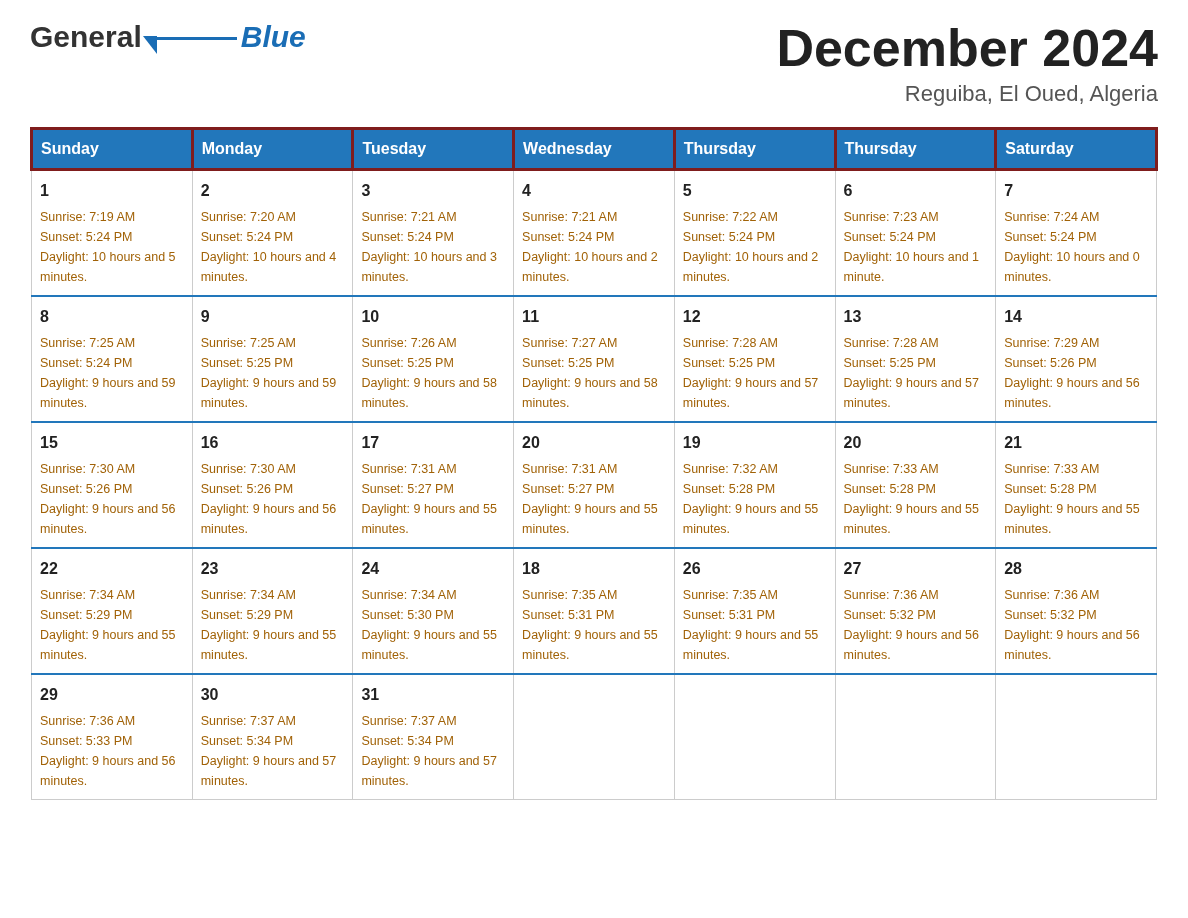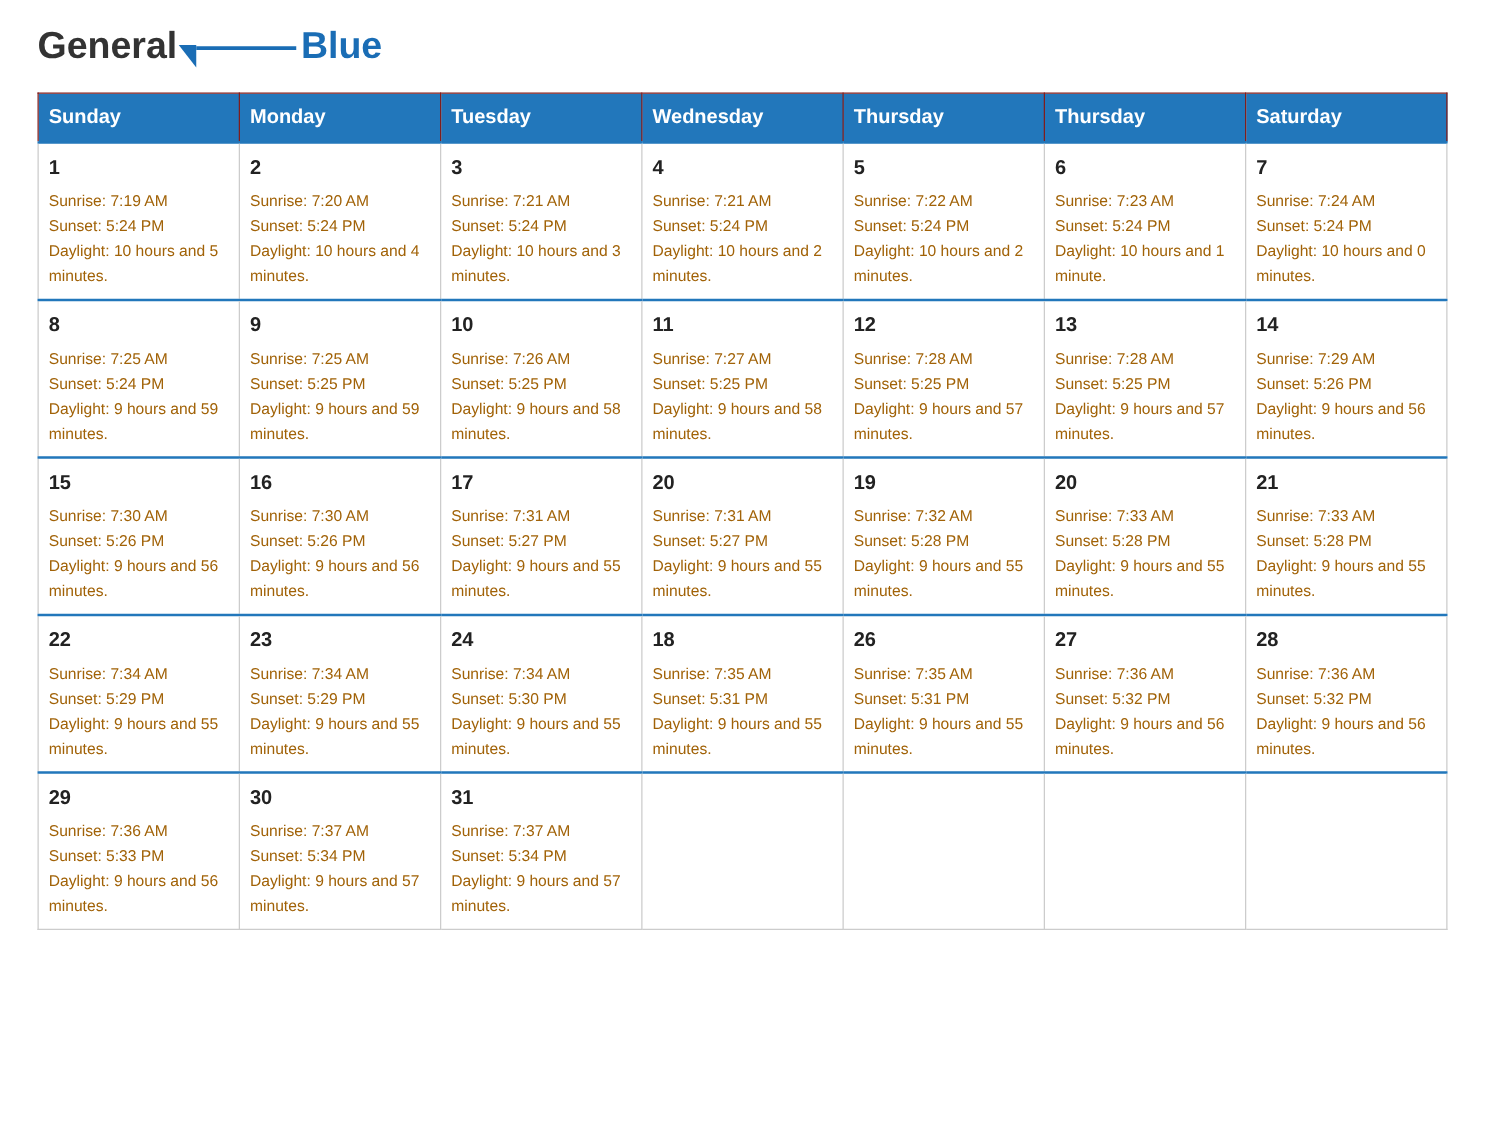--- a/index.html
+++ b/index.html
@@ -36,21 +36,21 @@
       border-collapse: collapse;
       table-layout: fixed;
     }
     .calendar thead th {
       background: #2277bb;
       color: #fff;
       padding: 10px 8px;
       font-size: 16px;
       font-weight: bold;
       text-align: left;
-      border: 1px solid #7f1d1d;
+      border: 3px solid #7f1d1d;
     }
     .calendar tbody td {
       vertical-align: top;
       padding: 8px;
       border: 1px solid #ccc;
       border-top: 2px solid #2277bb;
       font-size: 13px;
       line-height: 1.5;
       height: 110px;
     }
@@ -72,20 +72,21 @@
     }
     .logo-general {
       font-size: 30px;
       font-weight: bold;
       color: #333;
     }
     .logo-blue-text {
       font-size: 30px;
       font-weight: bold;
       color: #1a6db5;
+      font-style: italic;
     }
     .logo-triangle {
       display: inline-block;
       width: 0;
       height: 0;
       border-left: 14px solid transparent;
       border-bottom: 0px solid transparent;
       border-top: 18px solid #1a6db5;
       margin-left: 1px;
     }
@@ -114,20 +115,24 @@
 <div class="header">
   <div class="logo-container">
     <div class="logo-row1">
       <span class="logo-general">General</span>
       <span class="logo-triangle"></span>
     </div>
     <div class="logo-blue-row">
       <span class="logo-underline" style="width:80px; margin-right:4px;"></span>
       <span class="logo-blue-text">Blue</span>
     </div>
+  </div>
+  <div class="title-section">
+    <div class="month-title">December 2024</div>
+    <div class="location">Reguiba, El Oued, Algeria</div>
   </div>
 </div>
 
 <table class="calendar">
   <thead>
     <tr>
       <th>Sunday</th>
       <th>Monday</th>
       <th>Tuesday</th>
       <th>Wednesday</th>

